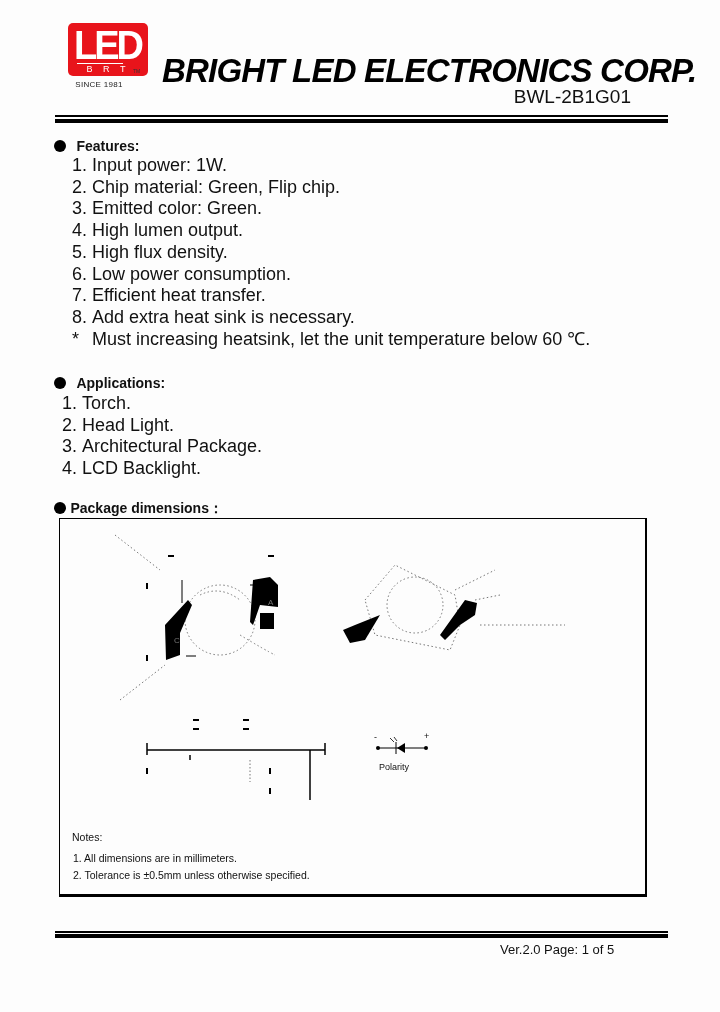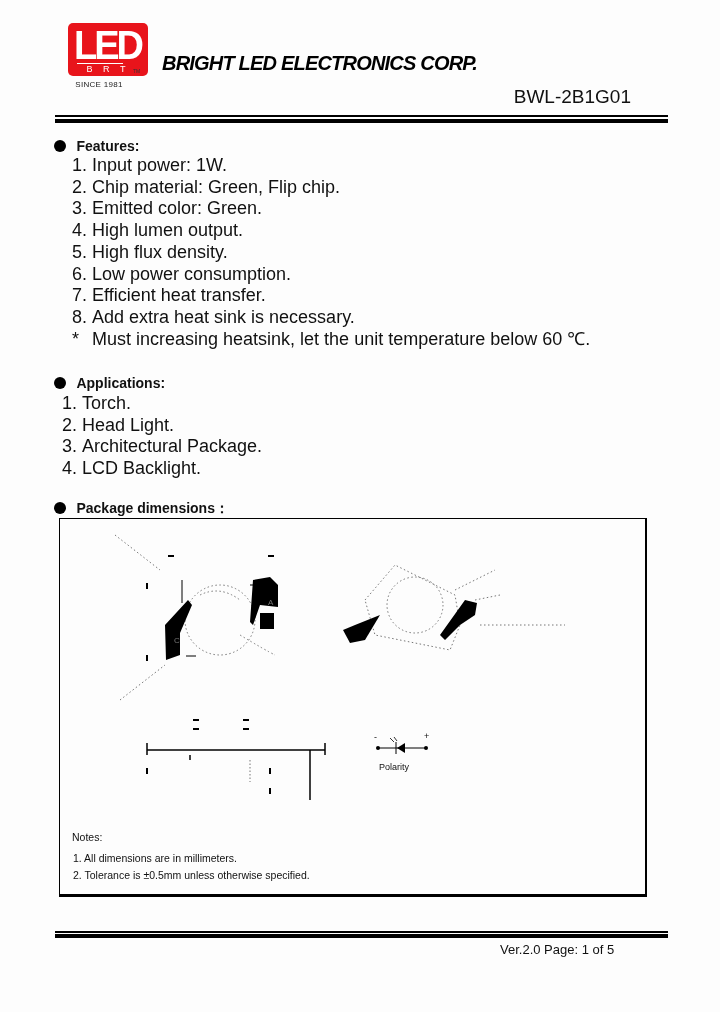--- a/index.html
+++ b/index.html
@@ -11,21 +11,21 @@
   .logo { left: 68px; top: 23px; width: 80px; height: 53px; background: #e8141b; border-radius: 5px; }
   .logo .led { position: absolute; left: 6px; top: 2px; font-family: "Liberation Sans", sans-serif;
                font-weight: bold; color: #fff; font-size: 38px; letter-spacing: -3px; line-height: 40px;
                transform: scaleY(1.05); }
   .logo .brt { position: absolute; left: 0; right: 0; bottom: 2px; text-align: center; color: #fff;
                font-size: 9px; letter-spacing: 4px; }
   .logo .lline { position: absolute; left: 9px; bottom: 12px; width: 46px; height: 1px; background: #fff; }
   .since { left: 68px; top: 80px; width: 62px; font-size: 8px; text-align: center; color: #222; letter-spacing: 0.3px; }
   .tm { left: 133px; top: 68px; font-size: 5px; color: #333; }
 
-  .corp { left: 162px; top: 52px; font-size: 20px; font-weight: bold; font-style: italic;
+  .corp { left: 162px; top: 52px; font-size: 33px; font-weight: bold; font-style: italic;
           letter-spacing: -0.8px; color: #000; white-space: nowrap; }
   .model { right: 89px; top: 86px; font-size: 19px; color: #111; }
 
   .rule-thin { height: 2px; background: #000; }
   .rule-thick { height: 4px; background: #000; }
 
   .section-head { font-size: 14px; font-weight: bold; }
   .bullet { width: 12px; height: 12px; border-radius: 50%; background: #000; display: inline-block; }
   .li { font-size: 18px; line-height: 21.7px; white-space: nowrap; }
   .li .num { display: inline-block; width: 20px; }
@@ -72,21 +72,21 @@
 </div>
 <div class="abs" style="left:62px; top:393px;">
   <div class="li"><span class="num">1.</span><span>Torch.</span></div>
   <div class="li"><span class="num">2.</span><span>Head Light.</span></div>
   <div class="li"><span class="num">3.</span><span>Architectural Package.</span></div>
   <div class="li"><span class="num">4.</span><span>LCD Backlight.</span></div>
 </div>
 
 <div class="abs" style="left:54px; top:499px;">
   <span class="bullet" style="vertical-align:-1px;"></span>
-  <span class="section-head" style="margin-left:6px;">Package dimensions：</span>
+  <span class="section-head" style="">Package dimensions：</span>
 </div>
 
 <div class="abs pkgbox"></div>
 
 <svg class="abs" style="left:100px; top:525px;" width="200" height="180" viewBox="0 0 200 180">
   <g stroke="#777" stroke-width="1" stroke-dasharray="1.5 2.5" fill="none">
     <circle cx="120" cy="95" r="35"></circle>
     <line x1="15" y1="10" x2="60" y2="45"></line>
     <line x1="20" y1="175" x2="65" y2="140"></line>
     <path d="M100 70 q 20 -10 40 5"></path>

